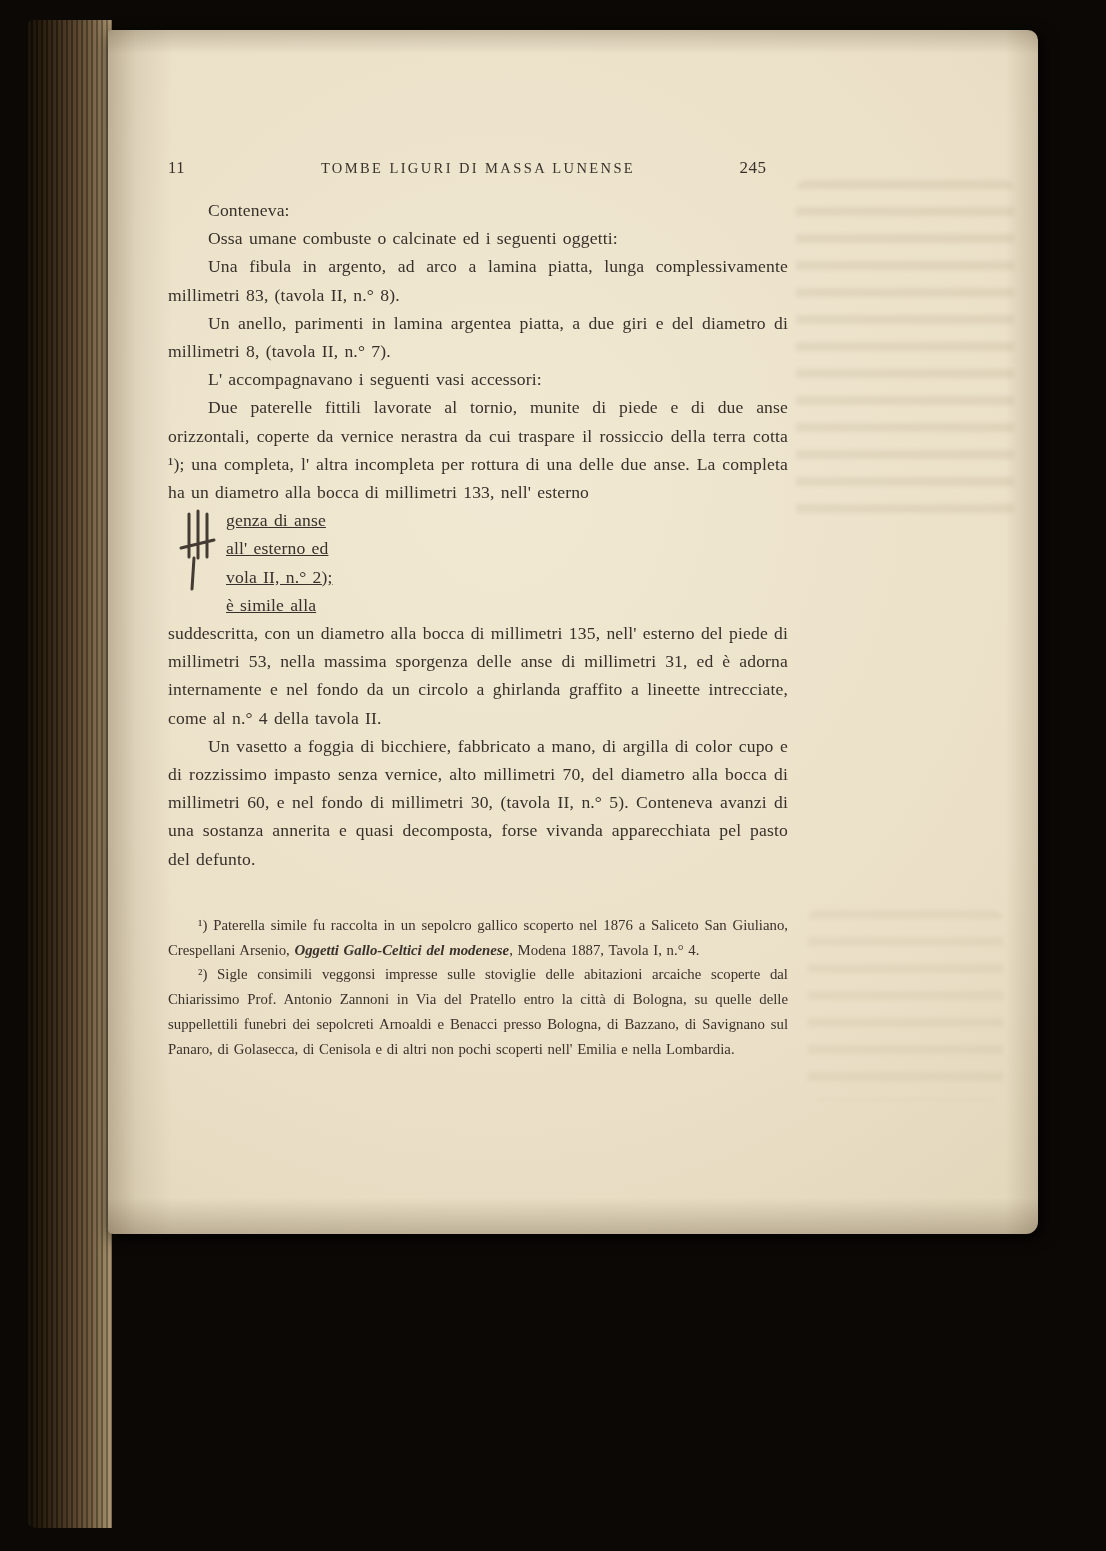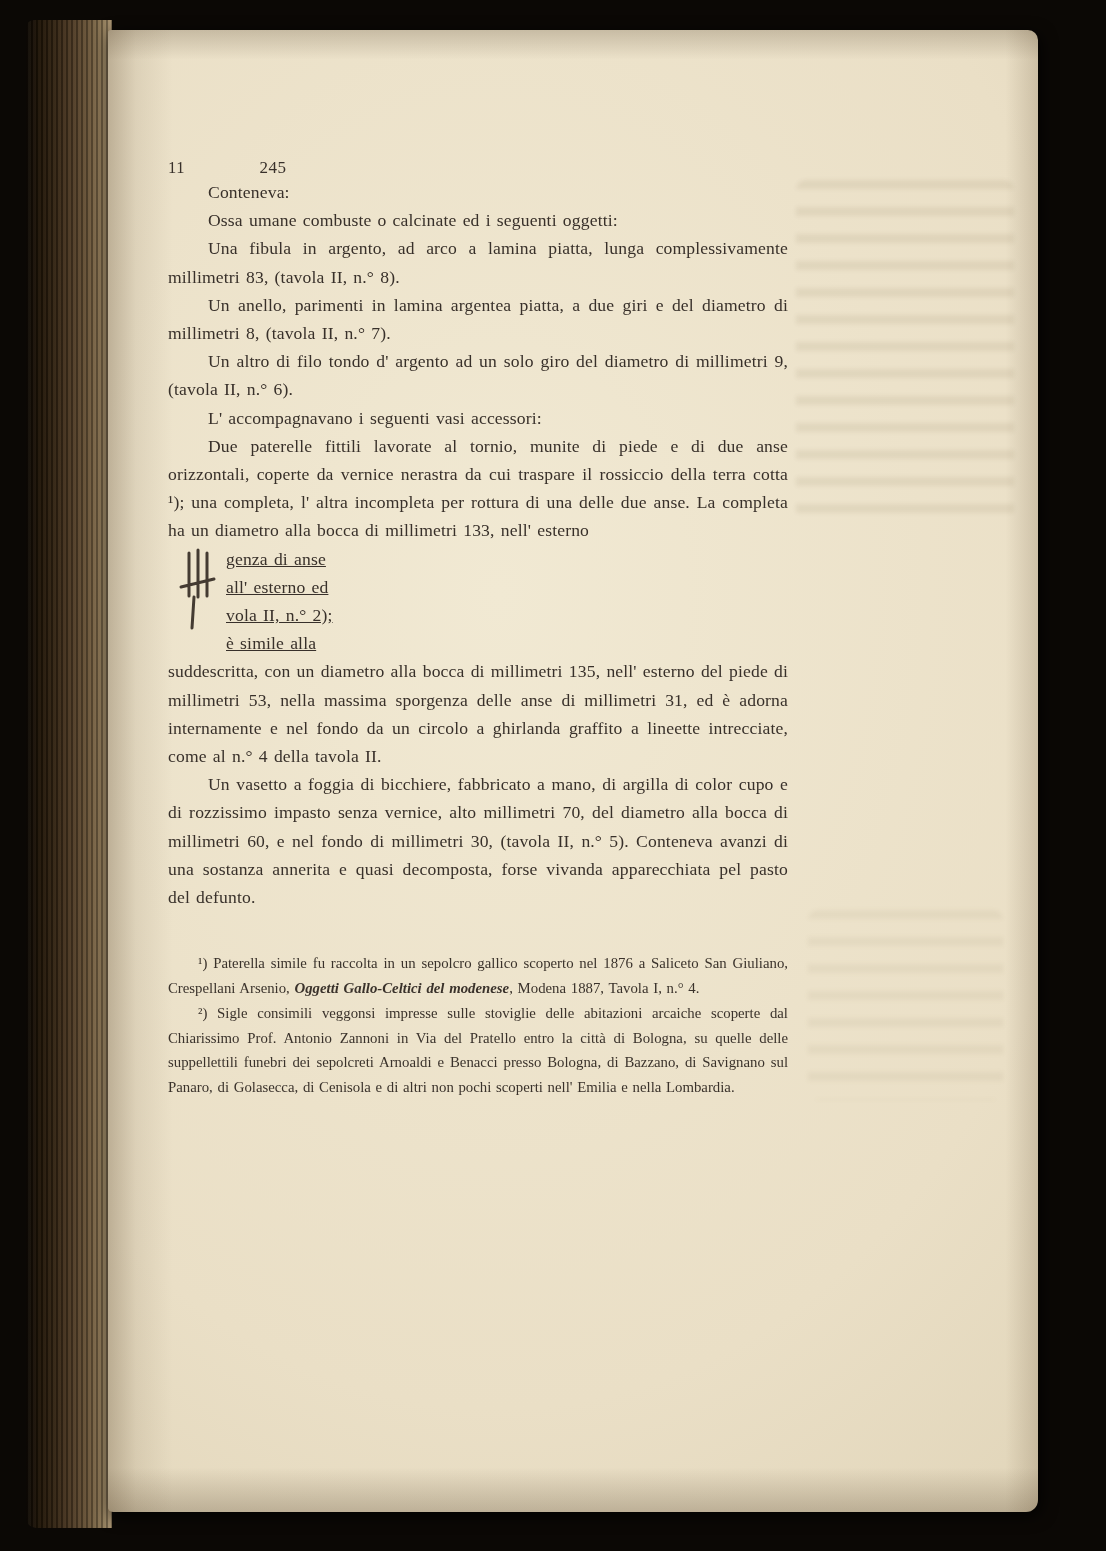--- a/index.html
+++ b/index.html
@@ -9,21 +9,21 @@
     font-family:"Liberation Serif","DejaVu Serif",serif;
   }
   .book-edges {
     position:absolute; left:26px; top:20px; width:86px; height:1508px;
     border-radius:8px 0 0 10px;
     background:
       repeating-linear-gradient(90deg, rgba(0,0,0,0.28) 0 2px, rgba(255,255,255,0.03) 2px 5px),
       linear-gradient(90deg,#0f0a05 0%,#201507 16%,#372715 36%,#523e27 56%,#6d583b 74%,#8b7654 88%,#a99370 100%);
   }
   .page {
-    position:absolute; left:108px; top:30px; width:930px; height:1482px;
+    position:absolute; left:108px; top:30px; width:930px; height:1204px;
     border-radius:3px 10px 12px 5px;
     background:
       linear-gradient(90deg, rgba(92,71,43,0.32) 0%, rgba(92,71,43,0.10) 3%, rgba(92,71,43,0) 7%),
       linear-gradient(270deg, rgba(92,71,43,0.20) 0%, rgba(92,71,43,0) 3.5%),
       linear-gradient(180deg, rgba(70,52,30,0.22) 0%, rgba(70,52,30,0) 2%),
       linear-gradient(0deg, rgba(70,52,30,0.26) 0%, rgba(70,52,30,0) 3%),
       radial-gradient(120% 100% at 42% 38%, #f1e9d3 0%, #eadfc6 55%, #e0d4b8 82%, #d2c4a3 100%);
     box-shadow: 3px 4px 16px rgba(0,0,0,0.8);
   }
   .ghost {
@@ -37,21 +37,21 @@
     position:absolute; left:60px; top:128px; width:620px; color:#38302a;
   }
   .pageheader { display:flex; align-items:baseline; }
   .pnum { width:70px; font-size:16.5px; letter-spacing:.5px; }
   .pnum.right { text-align:center; font-size:17px; }
   .runtitle {
     flex:1; text-align:center; font-size:14.5px; letter-spacing:2.4px;
     color:#3a332b; white-space:nowrap;
   }
   .bodytext {
-    font-size:17.6px; line-height:28.2px;
+    margin-top:18px; font-size:17.6px; line-height:28.2px;
     text-align:justify; word-spacing:1.6px; letter-spacing:.15px;
   }
   .para { margin:0; text-indent:40px; }
   .para.cont { text-indent:0; }
   .wraprow { display:flex; }
   .wrapcol-left { width:396px; }
   .wrapcol-mid { width:58px; display:flex; justify-content:center; align-items:flex-start; }
   .wrapcol-right { flex:1;text-decoration:underline; }
   .wrapline { text-align:justify; text-align-last:justify; line-height:28.2px; white-space:nowrap; }
   .wrapline::after { content:""; display:inline-block; width:100%; }
@@ -69,29 +69,29 @@
 <div class="book-edges"></div>
 
 <div class="page">
   <div class="ghost ghost-a"></div>
   <div class="ghost ghost-b"></div>
 
   <div class="textblock">
 
     <div class="pageheader">
       <span class="pnum">11</span>
+      <span class="runtitle">TOMBE LIGURI DI MASSA LUNENSE</span>
       <span class="pnum right">245</span>
     </div>
 
     <div class="bodytext">
       <p class="para">Conteneva:</p>
       <p class="para">Ossa umane combuste o calcinate ed i seguenti oggetti:</p>
       <p class="para">Una fibula in argento, ad arco a lamina piatta, lunga complessivamente millimetri 83, (tavola II, n.° 8).</p>
       <p class="para">Un anello, parimenti in lamina argentea piatta, a due giri e del diametro di millimetri 8, (tavola II, n.° 7).</p>
-      <p class="para">Un altro di filo tondo d' argento ad un solo giro del diametro di millimetri 9, (tavola II, n.° 6).</p>
       <p class="para">L' accompagnavano i seguenti vasi accessori:</p>
       <p class="para">Due paterelle fittili lavorate al tornio, munite di piede e di due anse orizzontali, coperte da vernice nerastra da cui traspare il rossiccio della terra cotta ¹); una completa, l' altra incompleta per rottura di una delle due anse. La completa ha un diametro alla bocca di millimetri 133, nell' esterno</p>
 
       <div class="wraprow">
         <div class="wrapcol-mid">
           <svg class="sigla" width="38" height="82" viewBox="0 0 38 82" aria-hidden="true">
             <path d="M11 5 V48 M20 2 V49 M29 5 V48 M3 39 L36 31 M16 49 L14 80" stroke="#443b32" stroke-width="3" fill="none" stroke-linecap="round"></path>
           </svg>
         </div>
         <div class="wrapcol-right">

